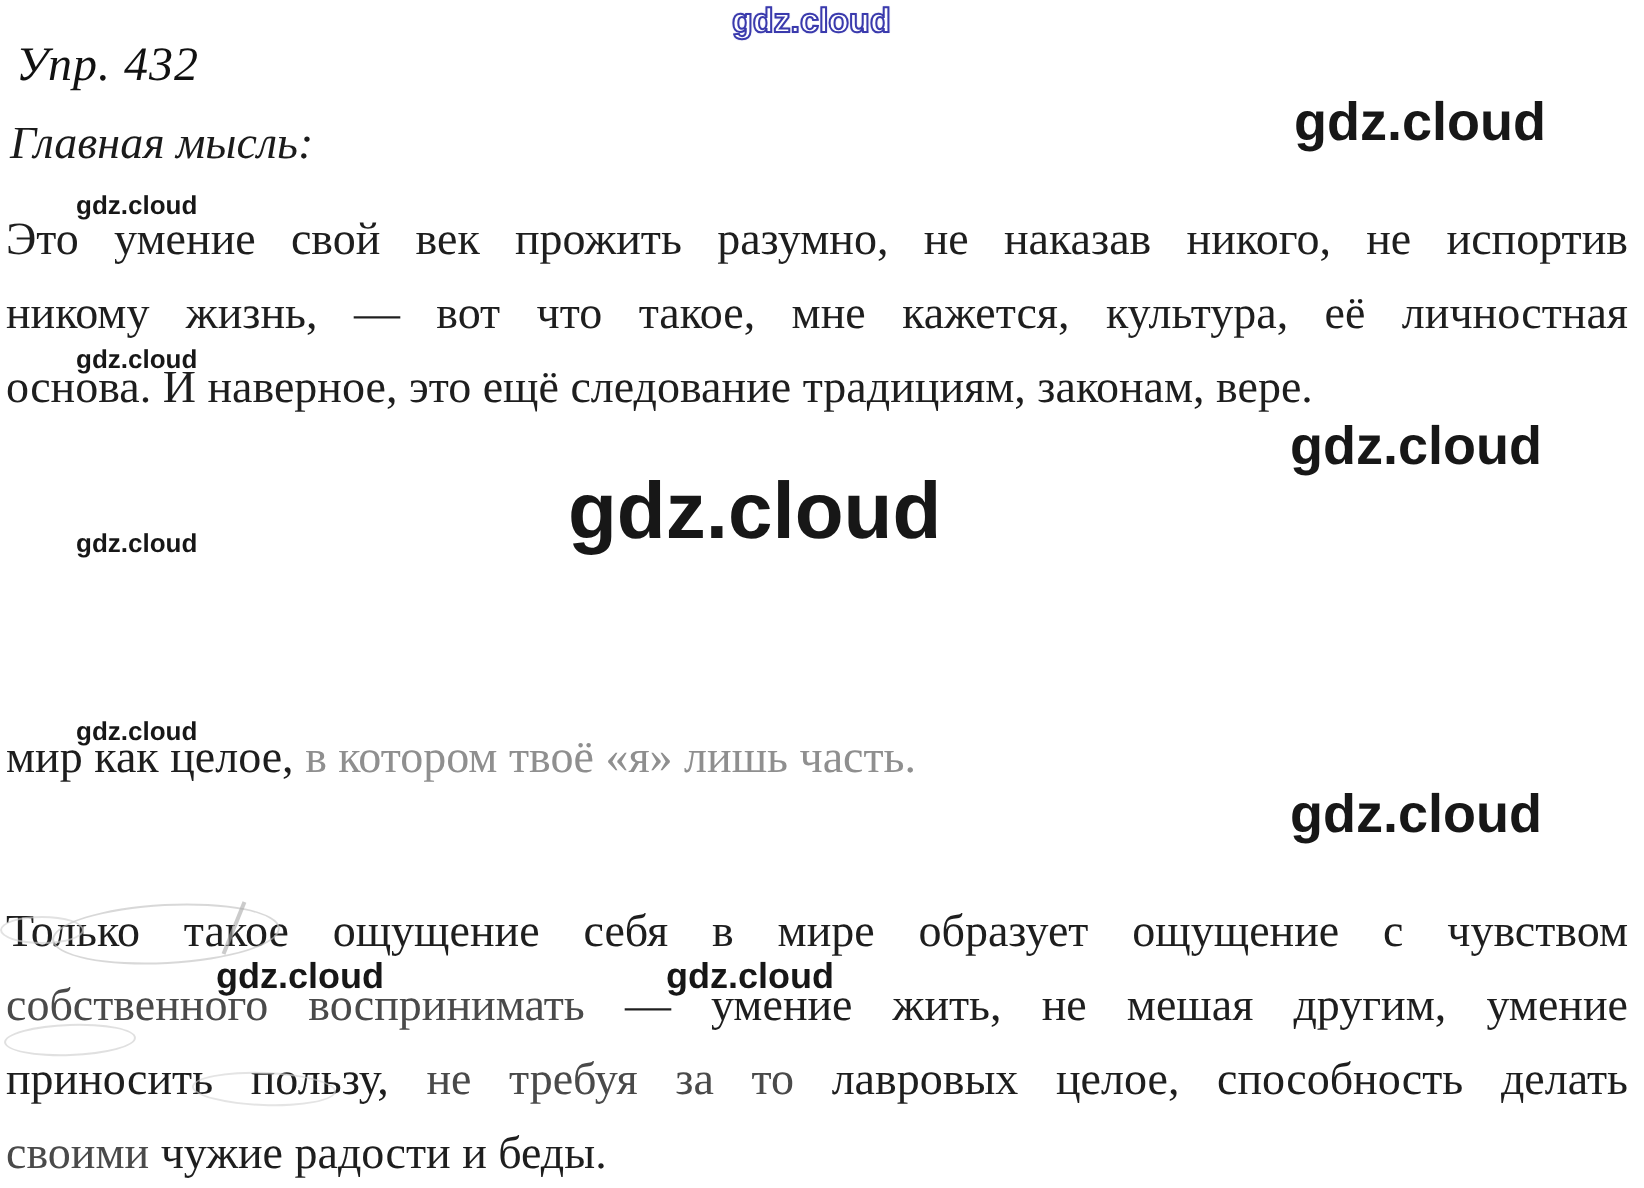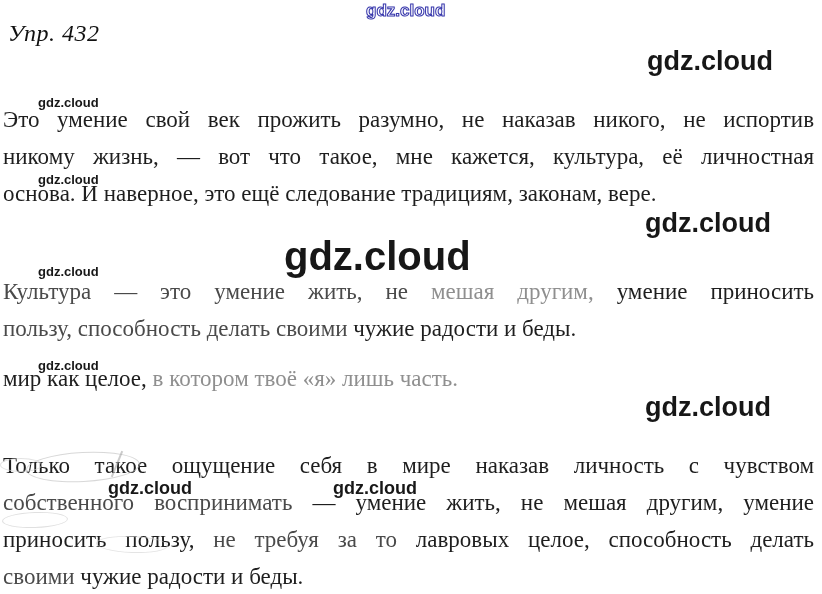--- a/index.html
+++ b/index.html
@@ -90,35 +90,32 @@
   <span class="wm wm-small wm-s2">gdz.cloud</span>
   <span class="wm wm-med wm-med2">gdz.cloud</span>
   <span class="wm wm-big">gdz.cloud</span>
   <span class="wm wm-small wm-s3">gdz.cloud</span>
   <span class="wm wm-small wm-s4">gdz.cloud</span>
   <span class="wm wm-med wm-med3">gdz.cloud</span>
   <span class="wm wm-bold wm-b1">gdz.cloud</span>
   <span class="wm wm-bold wm-b2">gdz.cloud</span>
 
   <div class="ex-title">Упр. 432</div>
+  <div class="subtitle">Главная мысль:</div>
 
   <div id="p0" class="para">
       <div class="line"><span class="tone-dark">Это умение свой век прожить разумно, не наказав никого, не испортив</span></div>
       <div class="line"><span class="tone-dark">никому жизнь, — вот что такое, мне кажется, культура, её личностная</span></div>
       <div class="line last"><span class="tone-dark">основа. И наверное, это ещё следование традициям, законам, вере.</span></div>
     </div>
-  <div id="p1" class="para">
-      <div class="line"><span class="tone-mid">Культура — это умение жить, не </span><span class="tone-light">мешая другим, </span><span class="tone-dark">умение приносить</span></div>
-      <div class="line last"><span class="tone-mid">пользу, способность делать своими </span><span class="tone-dark">чужие радости и беды.</span></div>
-    </div>
   <div id="p2" class="para">
       <div class="line last"><span class="tone-dark">мир как целое, </span><span class="tone-light">в котором твоё «я» лишь часть.</span></div>
     </div>
   <div id="p3" class="para">
-      <div class="line"><span class="tone-dark">Только такое ощущение себя в мире наказав личность с чувством</span></div>
+      <div class="line"><span class="tone-dark">Только такое ощущение себя в мире образует ощущение с чувством</span></div>
       <div class="line"><span class="tone-mid">собственного воспринимать </span><span class="tone-dark">— умение жить, не мешая другим, умение</span></div>
       <div class="line"><span class="tone-dark">приносить пользу, </span><span class="tone-mid">не требуя за то </span><span class="tone-dark">лавровых целое, способность делать</span></div>
       <div class="line last"><span class="tone-mid">своими </span><span class="tone-dark">чужие радости и беды.</span></div>
     </div>
 
   <div class="scribble scr-1"></div>
   <div class="scribble scr-2"></div>
   <div class="scribble scr-3"></div>
   <div class="scribble scr-4"></div>
   <div class="scr-slash"></div>

